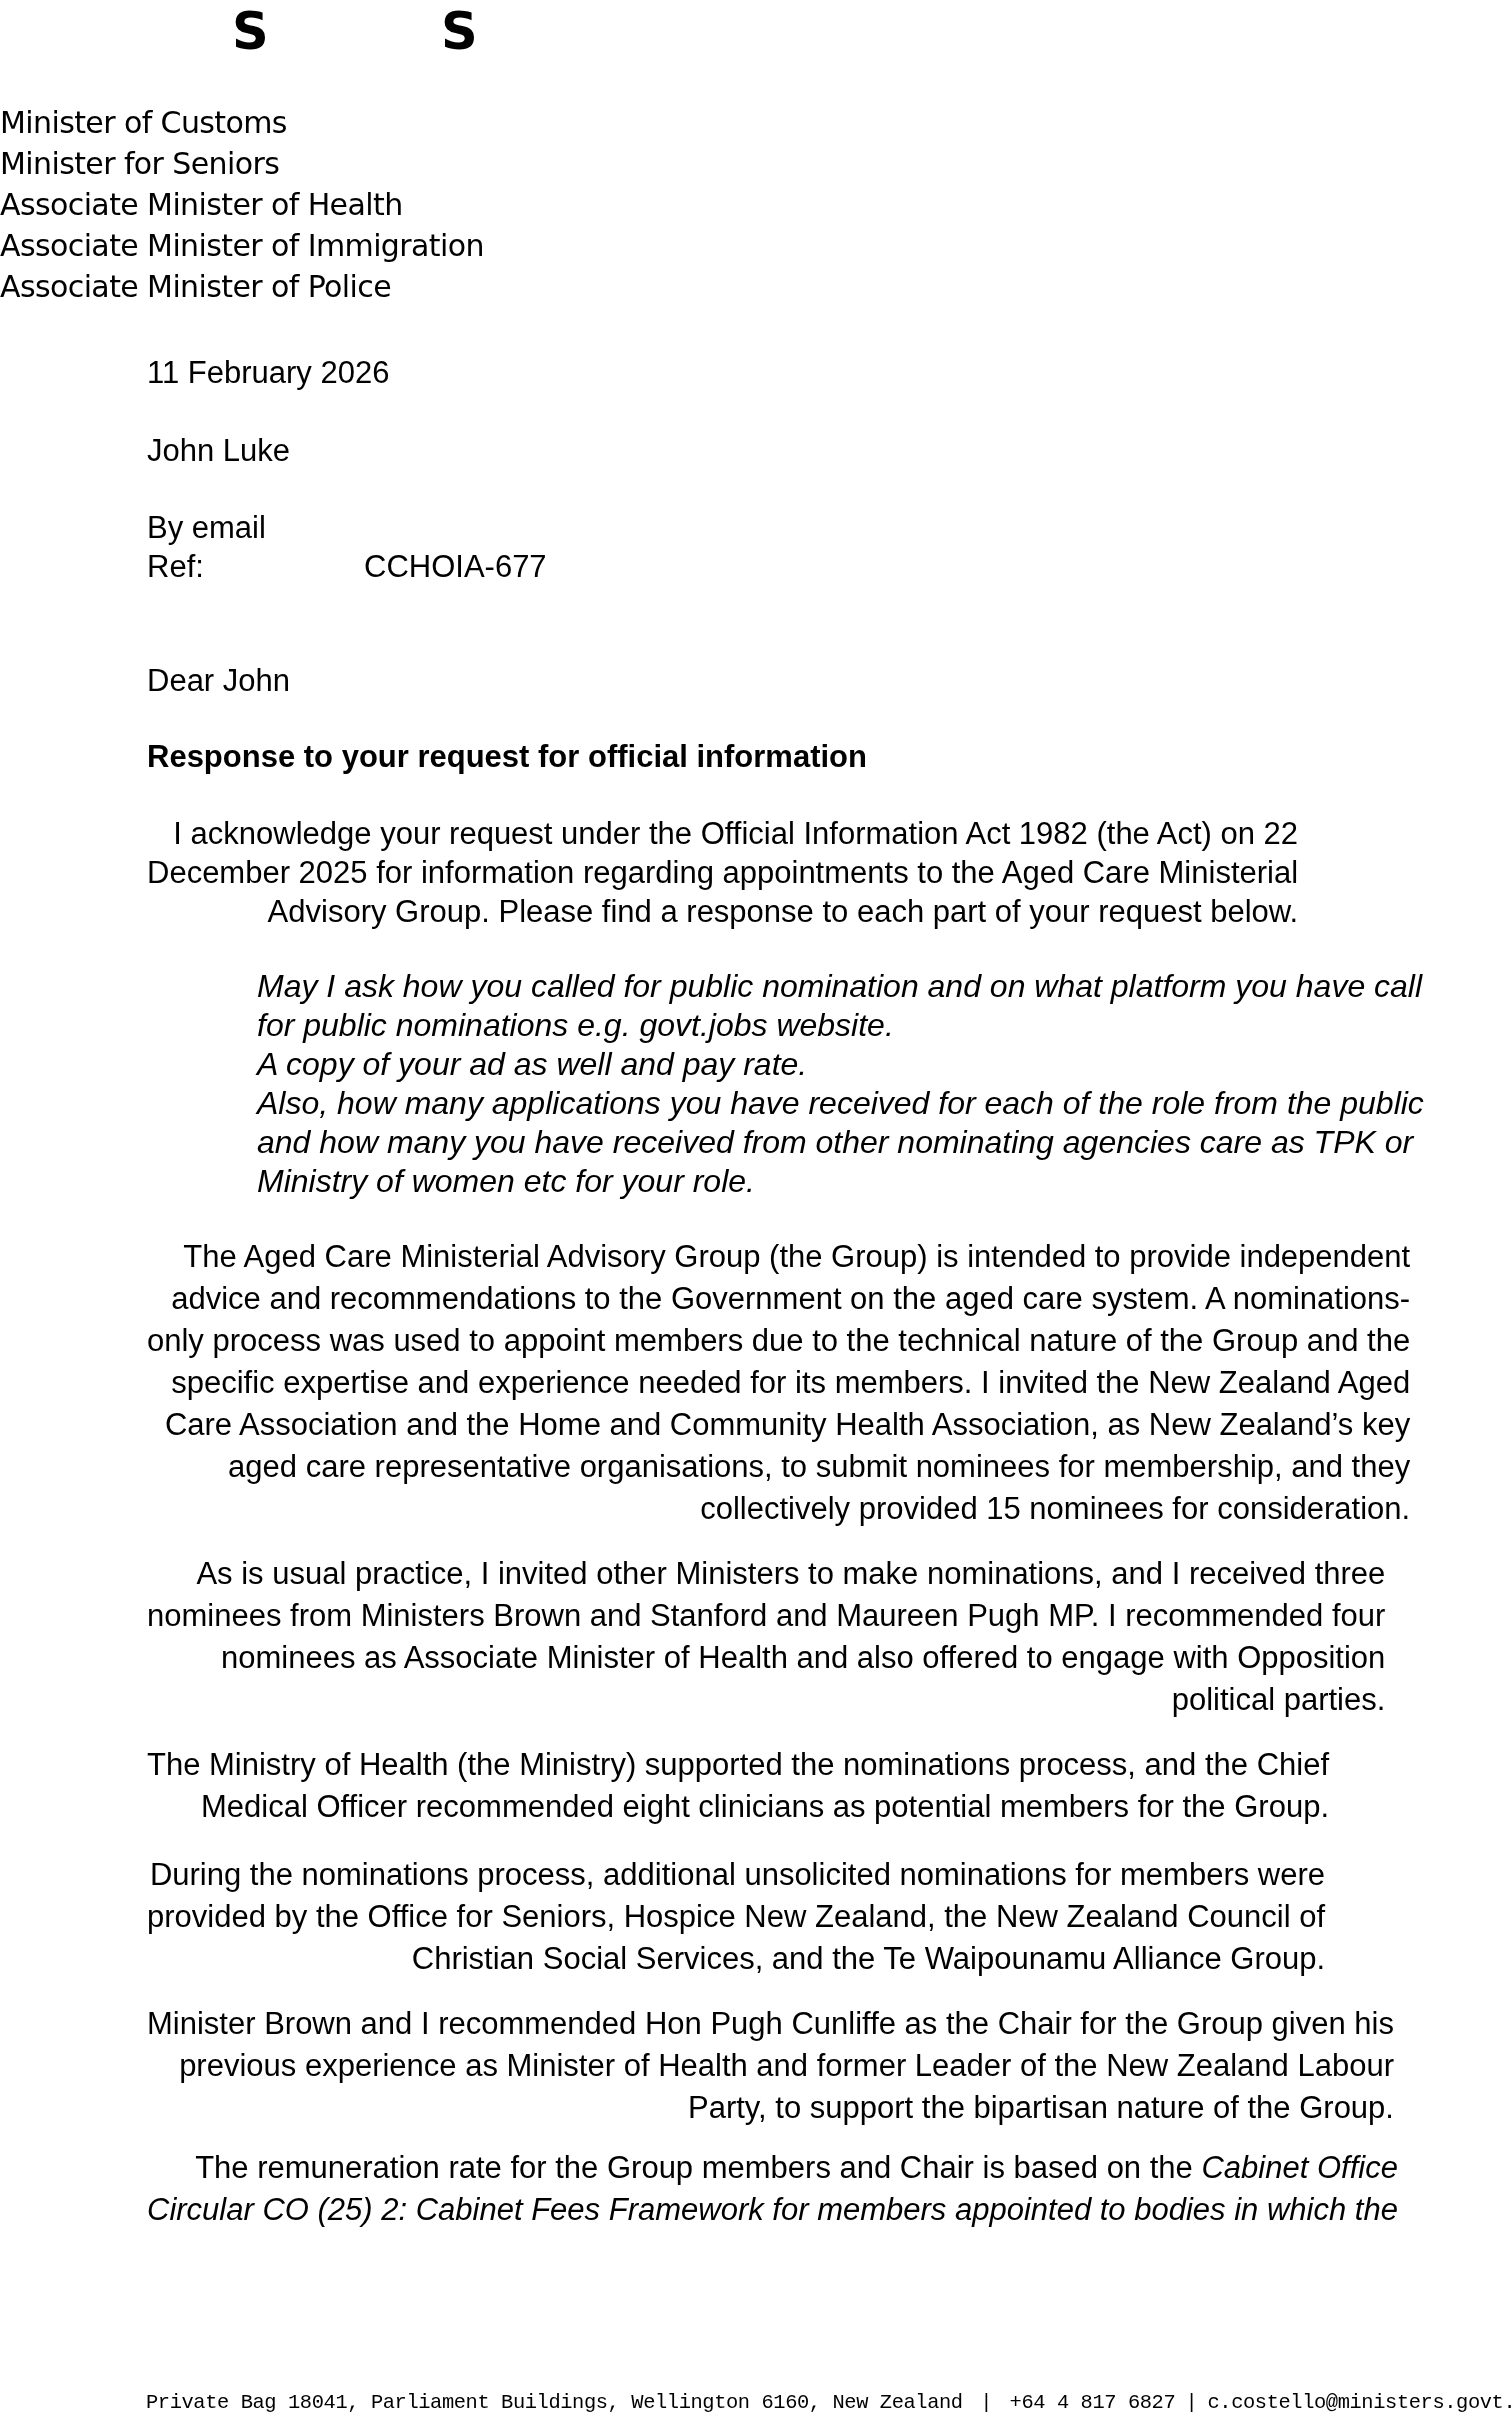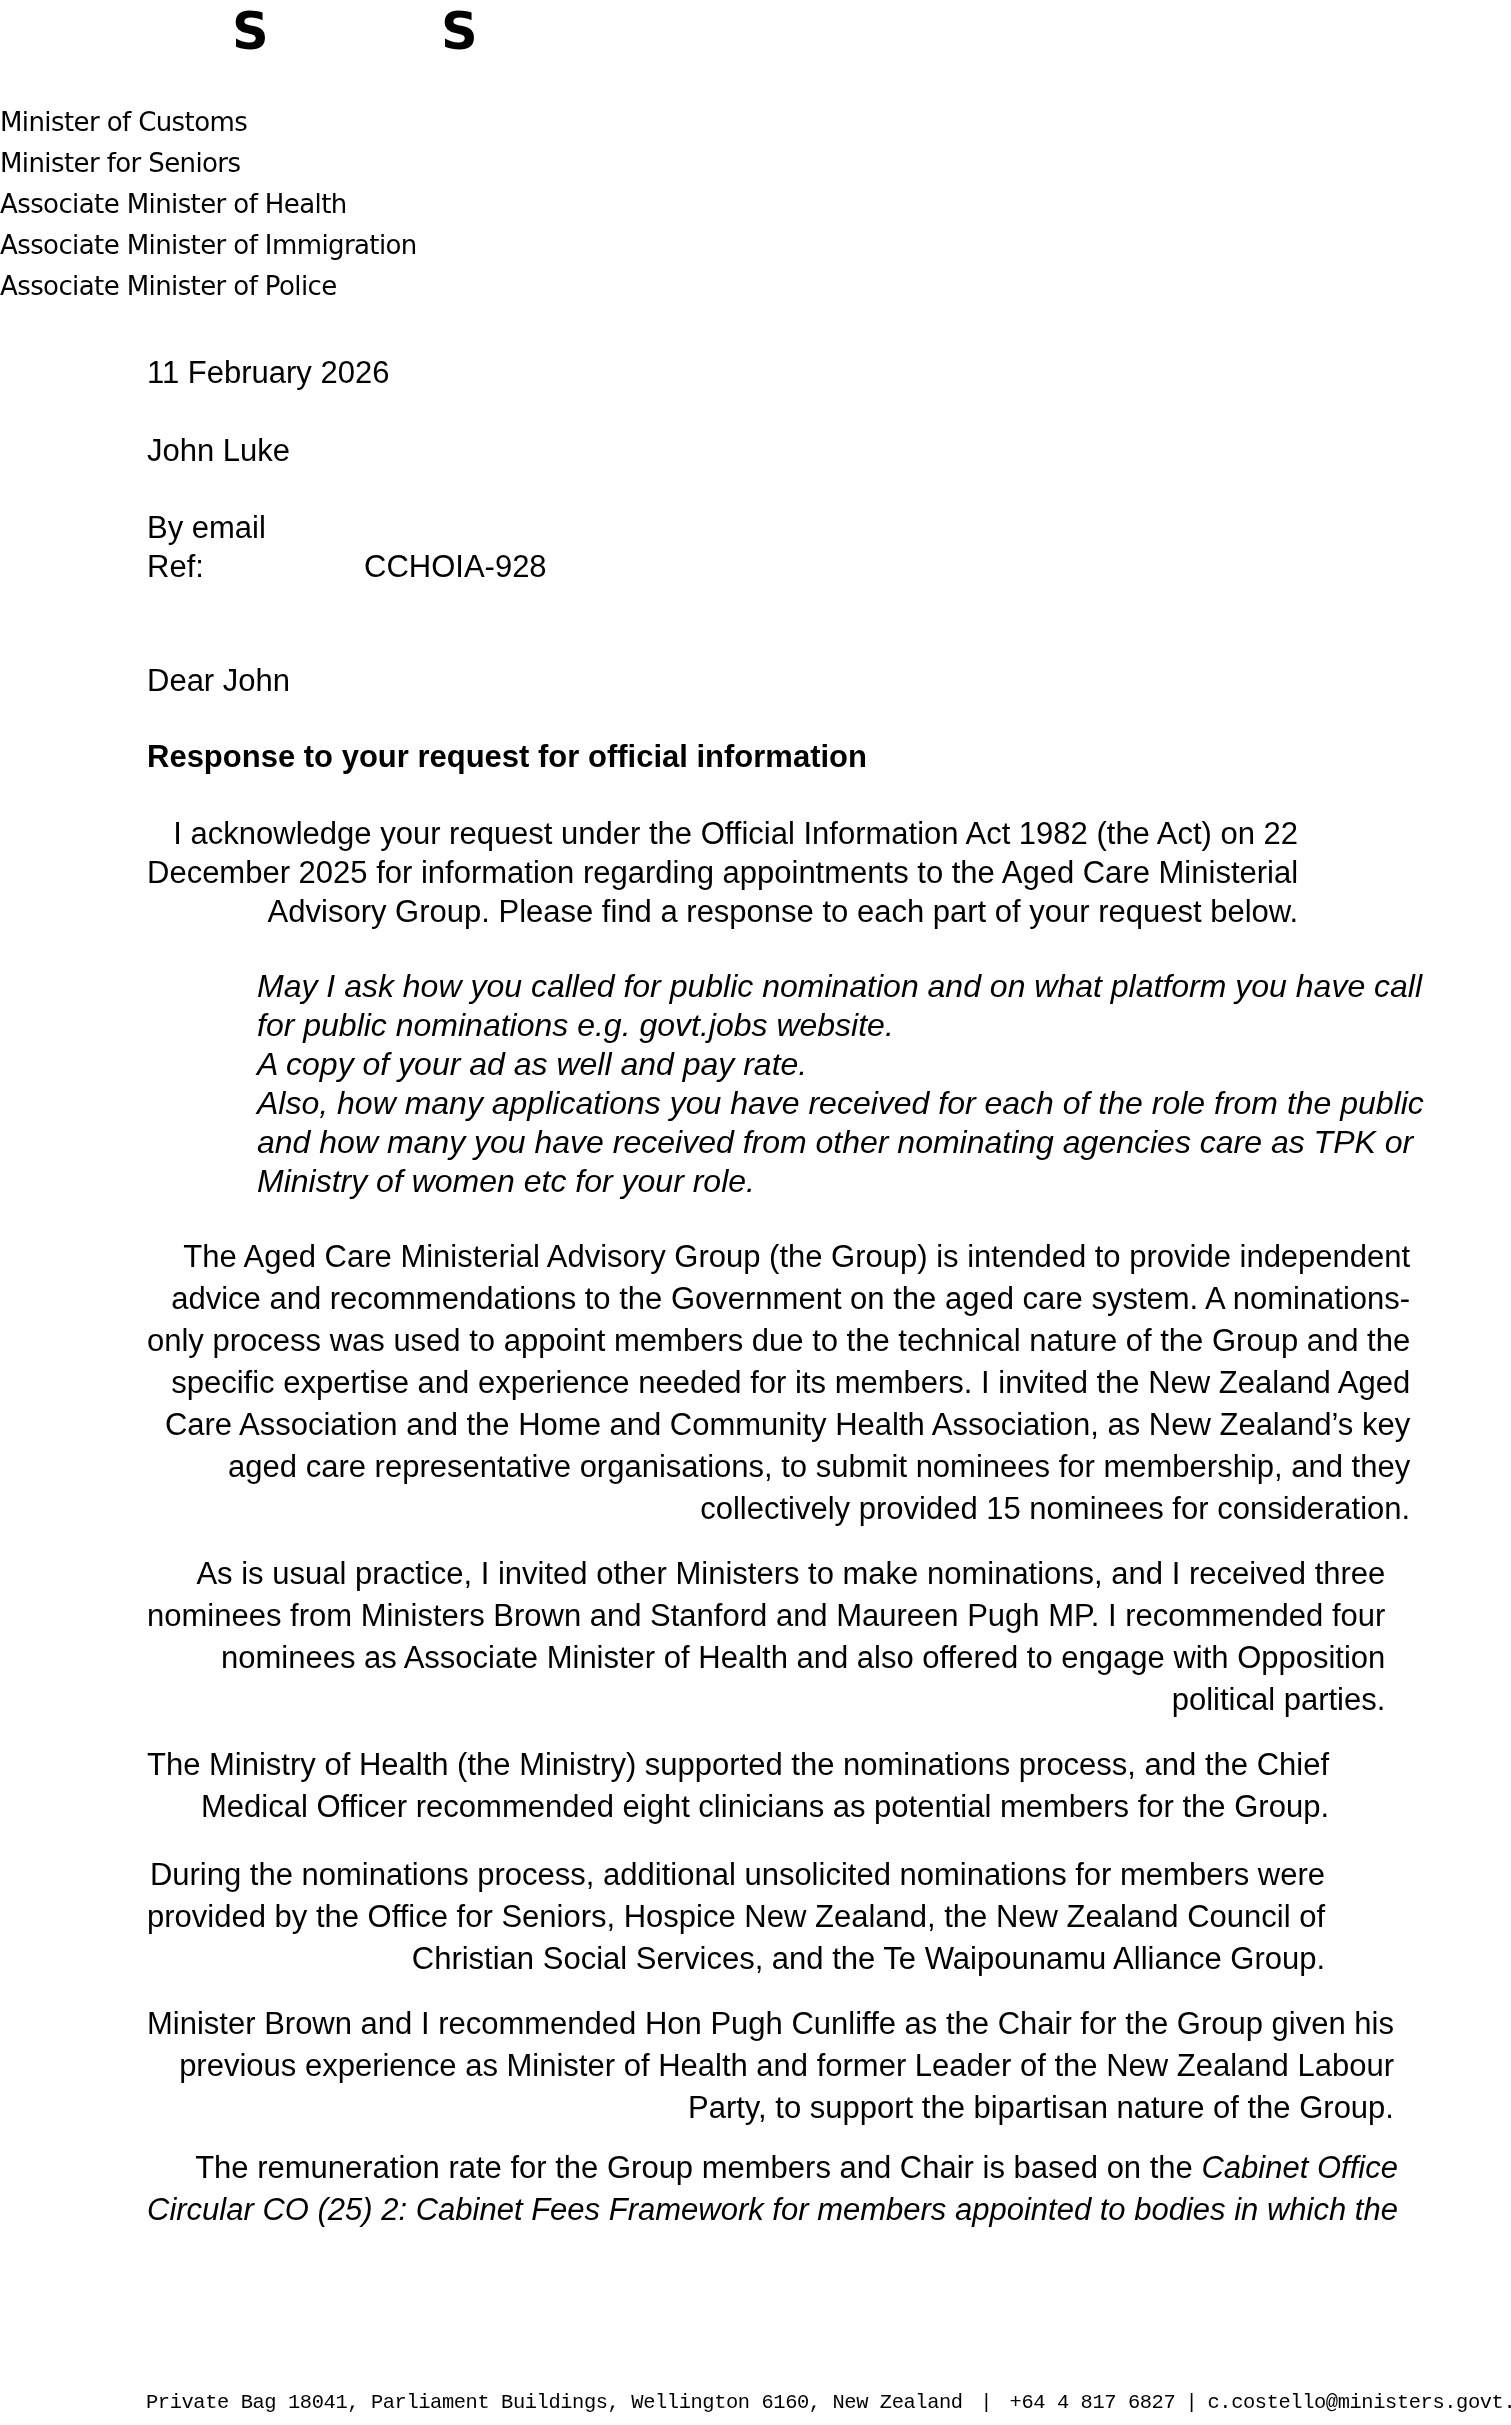--- a/index.html
+++ b/index.html
@@ -8,21 +8,21 @@
     background: #ffffff; color: #000000;
     font-family: "Liberation Sans", sans-serif;
   }
   .abs { position: absolute; white-space: nowrap; text-align: right; }
   .logo-s {
     position: absolute; top: 5.8px; font-family: "DejaVu Sans", sans-serif;
     font-weight: bold; font-size: 51px; line-height: 51px; color: #000;
   }
   .portfolio {
     position: absolute; left: 0; top: 102px;
-    font-family: "DejaVu Sans", sans-serif; font-size: 26px; line-height: 41px;
+    font-family: "DejaVu Sans", sans-serif; font-size: 30px; line-height: 41px;
     letter-spacing: -0.6px;
   }
   .portfolio div { white-space: nowrap; }
   .body-text { font-size: 31px; line-height: 41px; }
   .quote { position: absolute; left: 257px; width: 1241px; font-style: italic; font-size: 32px; line-height: 39px; }
   .quote div { white-space: nowrap; }
   .para { position: absolute; left: 147px; font-size: 31px; line-height: 42px; }
   .para div { white-space: nowrap; text-align: right; }
   .heading { font-weight: bold; }
   .footer {
@@ -43,21 +43,21 @@
   <div>Minister for Seniors</div>
   <div>Associate Minister of Health</div>
   <div>Associate Minister of Immigration</div>
   <div>Associate Minister of Police</div>
 </div>
 
 <div class="abs body-text" style="left:147px; top:352px">11 February 2026</div>
 <div class="abs body-text" style="left:147px; top:430px">John Luke</div>
 <div class="abs body-text" style="left:147px; top:507px">By email</div>
 <div class="abs body-text" style="left:147px; top:546px">Ref:</div>
-<div class="abs body-text" style="left:364px; top:546px">CCHOIA-928</div>
+<div class="abs body-text" style="left:364px; top:546px">CCHOIA-677</div>
 
 <div class="abs body-text" style="left:147px; top:660px">Dear John</div>
 <div class="abs body-text heading" style="left:147px; top:736px">Response to your request for official information</div>
 
 <div class="para" style="top:814px; line-height:39px">
   <div>I acknowledge your request under the Official Information Act 1982 (the Act) on 22</div>
   <div>December 2025 for information regarding appointments to the Aged Care Ministerial</div>
   <div>Advisory Group. Please find a response to each part of your request below.</div>
 </div>
 

